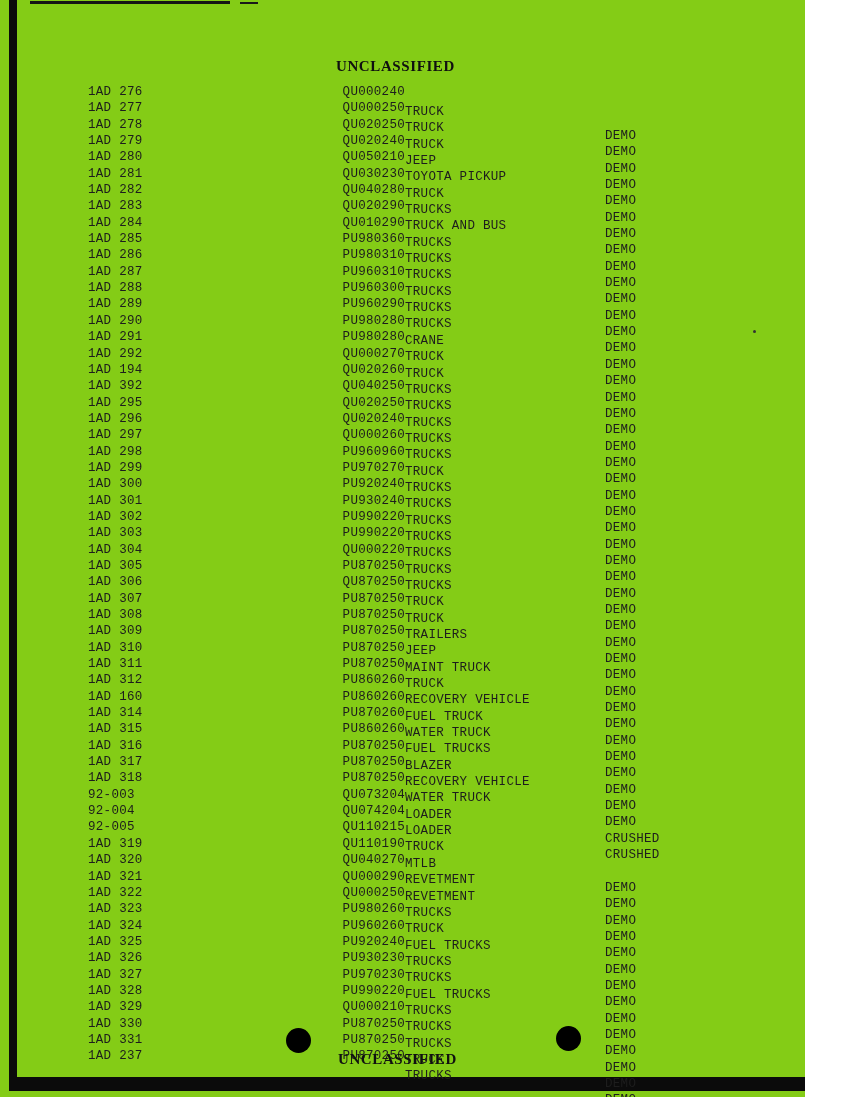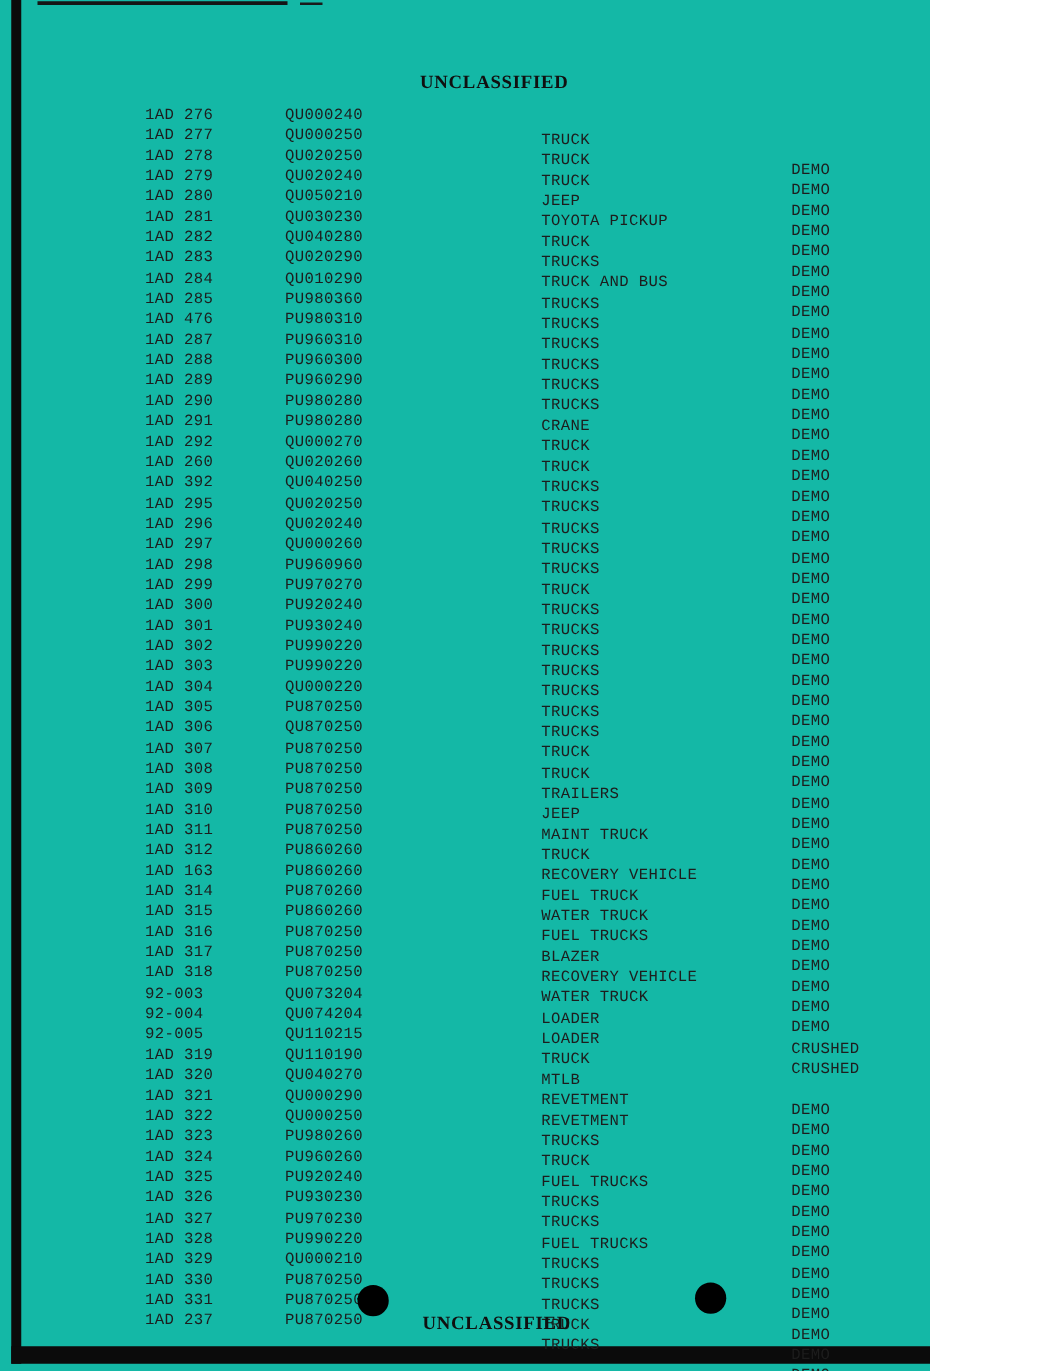--- a/index.html
+++ b/index.html
@@ -2,23 +2,23 @@
 <html><head>
 <meta charset="utf-8">
 <style>
   html, body {
     margin: 0;
     padding: 0;
     background: #ffffff;
   }
   .page {
     position: relative;
-    width: 744px;
+    width: 805px;
     height: 1097px;
-    background: #14b8a6;
+    background: #84cc16;
     overflow: hidden;
   }
   
   .scan-border-left {
     position: absolute;
     left: 9px;
     top: 0;
     width: 8px;
     height: 1091px;
     background: #0b0b0b;
@@ -81,36 +81,35 @@
   .classification.header { left: 336px; top: 58px; }
   .classification.footer { left: 338px; top: 1051px; }
 
   
   .doc-table {
     position: absolute;
     left: 0;
     top: 84px;
     right: 0;
     z-index: 2;
-    padding-left: 28px;
   }
   .doc-row {
     display: flex;
     height: 16.35px;
     line-height: 16.35px;
     padding-left: 88px;
     font-family: "Liberation Mono", "DejaVu Sans Mono", monospace;
     font-size: 12.5px;
     letter-spacing: 0.3px;
     color: #1d1d1d;
     white-space: nowrap;
   }
   .cell { overflow: visible; }
   .cell-id     { width: 112px; }
-  .cell-grid   { width: 205px; }
+  .cell-grid   { width: 205px; text-align: right; }
   .cell-desc   { width: 200px; margin-top: 20px; }
   .cell-status { flex: 1; margin-top: 44px; }
 </style>
 </head>
 <body>
 
 <div class="page">
 
   <div class="scan-border-left"></div>
   <div class="scan-border-bottom"></div>
@@ -180,21 +179,21 @@
       <span class="cell cell-desc">TRUCKS</span>
       <span class="cell cell-status">DEMO</span>
     </div>
       <div class="doc-row">
       <span class="cell cell-id">1AD 285</span>
       <span class="cell cell-grid">PU980360</span>
       <span class="cell cell-desc">TRUCKS</span>
       <span class="cell cell-status">DEMO</span>
     </div>
       <div class="doc-row">
-      <span class="cell cell-id">1AD 476</span>
+      <span class="cell cell-id">1AD 286</span>
       <span class="cell cell-grid">PU980310</span>
       <span class="cell cell-desc">TRUCKS</span>
       <span class="cell cell-status">DEMO</span>
     </div>
       <div class="doc-row">
       <span class="cell cell-id">1AD 287</span>
       <span class="cell cell-grid">PU960310</span>
       <span class="cell cell-desc">TRUCKS</span>
       <span class="cell cell-status">DEMO</span>
     </div>
@@ -222,21 +221,21 @@
       <span class="cell cell-desc">TRUCK</span>
       <span class="cell cell-status">DEMO</span>
     </div>
       <div class="doc-row">
       <span class="cell cell-id">1AD 292</span>
       <span class="cell cell-grid">QU000270</span>
       <span class="cell cell-desc">TRUCK</span>
       <span class="cell cell-status">DEMO</span>
     </div>
       <div class="doc-row">
-      <span class="cell cell-id">1AD 260</span>
+      <span class="cell cell-id">1AD 194</span>
       <span class="cell cell-grid">QU020260</span>
       <span class="cell cell-desc">TRUCKS</span>
       <span class="cell cell-status">DEMO</span>
     </div>
       <div class="doc-row">
       <span class="cell cell-id">1AD 392</span>
       <span class="cell cell-grid">QU040250</span>
       <span class="cell cell-desc">TRUCKS</span>
       <span class="cell cell-status">DEMO</span>
     </div>
@@ -342,21 +341,21 @@
       <span class="cell cell-desc">TRUCK</span>
       <span class="cell cell-status">DEMO</span>
     </div>
       <div class="doc-row">
       <span class="cell cell-id">1AD 312</span>
       <span class="cell cell-grid">PU860260</span>
       <span class="cell cell-desc">RECOVERY VEHICLE</span>
       <span class="cell cell-status">DEMO</span>
     </div>
       <div class="doc-row">
-      <span class="cell cell-id">1AD 163</span>
+      <span class="cell cell-id">1AD 160</span>
       <span class="cell cell-grid">PU860260</span>
       <span class="cell cell-desc">FUEL TRUCK</span>
       <span class="cell cell-status">DEMO</span>
     </div>
       <div class="doc-row">
       <span class="cell cell-id">1AD 314</span>
       <span class="cell cell-grid">PU870260</span>
       <span class="cell cell-desc">WATER TRUCK</span>
       <span class="cell cell-status">DEMO</span>
     </div>

